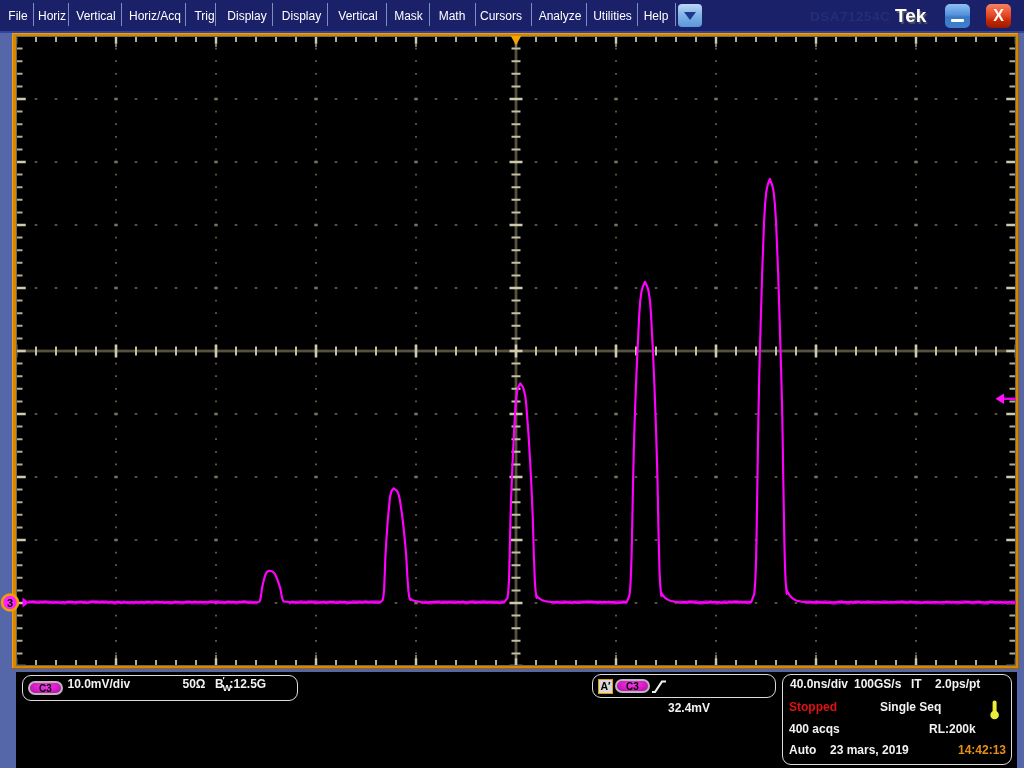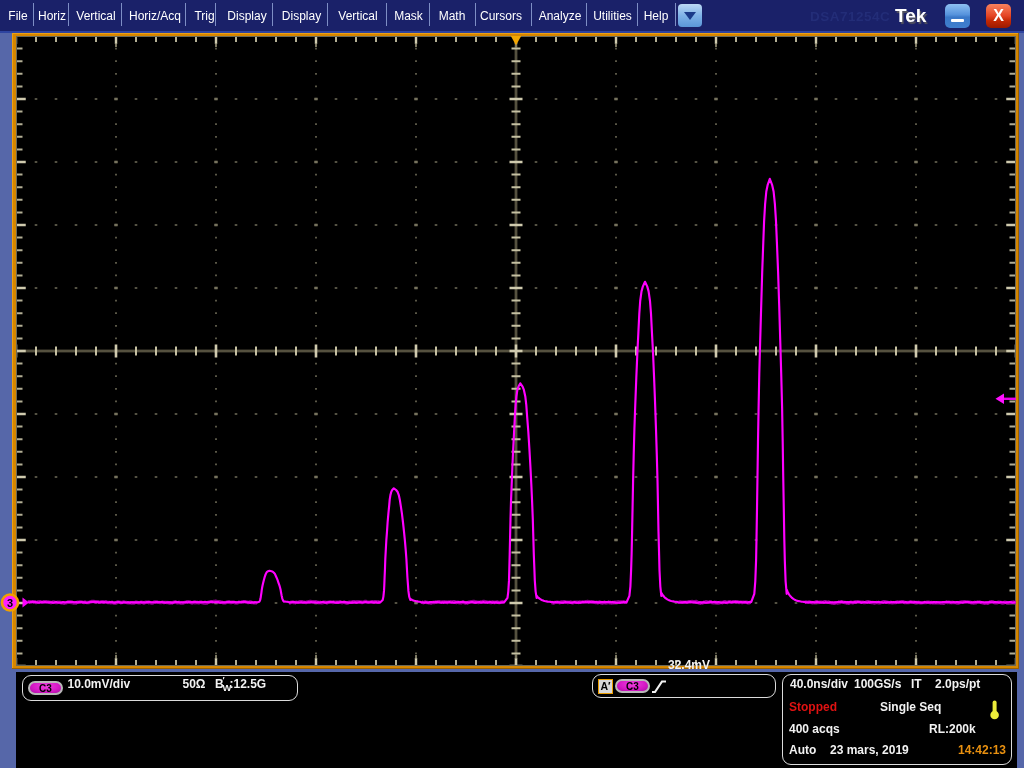--- a/index.html
+++ b/index.html
@@ -142,21 +142,21 @@
 <span class="rt" style="left:222.5px;top:674px;font-size:9px">′</span>
 <span class="rt" style="left:222.5px;top:683px;font-size:9.5px;line-height:9px">W</span>
 <span class="rt" style="left:229.5px;top:678px">:12.5G</span>
 
 <div class="box" style="left:592px;top:674px;width:184px;height:24px"></div>
 <div style="transform:translateZ(0);position:absolute;left:598px;top:679px;width:15px;height:15px;background:#d8d8d8;border:1.5px solid #e89b00;color:#000;font-size:10.5px;font-weight:bold;text-align:center;line-height:12px">A′</div>
 <div class="pill" style="left:615px;top:679px">C3</div>
 <svg style="position:absolute;left:651px;top:680px" width="16" height="14" viewBox="0 0 16 14">
  <path d="M1,12 L4,12 L11,1.5 L15,1.5" fill="none" stroke="#f2f2f2" stroke-width="2.2"></path>
 </svg>
-<span class="rt" style="left:668px;top:659px">32.4mV</span>
+<span class="rt" style="left:668px;top:702px">32.4mV</span>
 
 <div class="box" style="left:782px;top:674px;width:230px;height:91px"></div>
 <span class="rt" style="left:790px;top:678px">40.0ns/div</span>
 <span class="rt" style="left:854px;top:678px">100GS/s</span>
 <span class="rt" style="left:911px;top:678px">IT</span>
 <span class="rt" style="left:935px;top:678px">2.0ps/pt</span>
 <span class="rt" style="left:789px;top:701px;color:#e01212">Stopped</span>
 <span class="rt" style="left:880px;top:701px">Single Seq</span>
 <span class="rt" style="left:789px;top:723px">400 acqs</span>
 <span class="rt" style="left:929px;top:723px">RL:200k</span>

